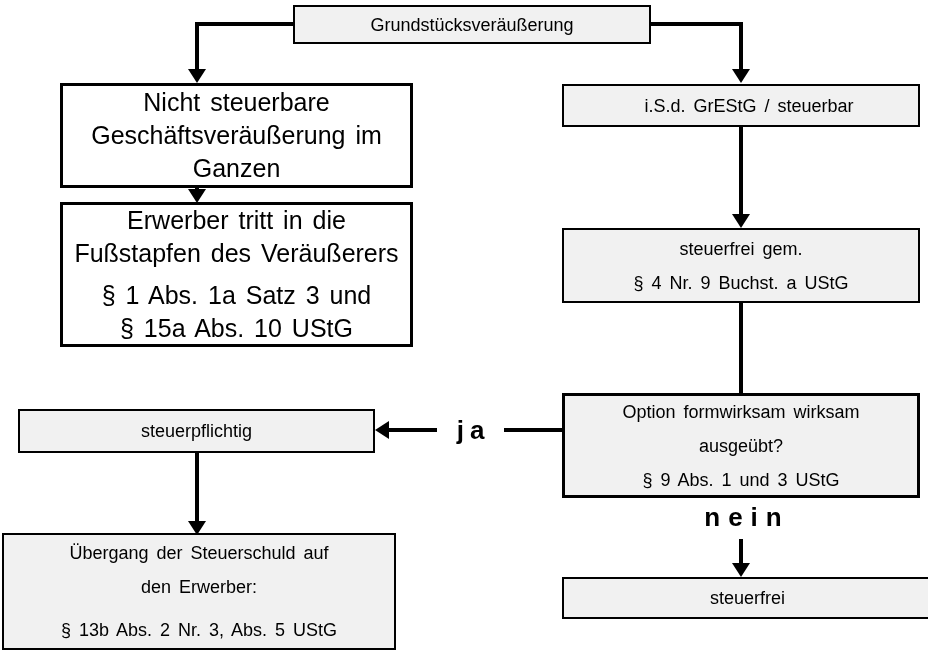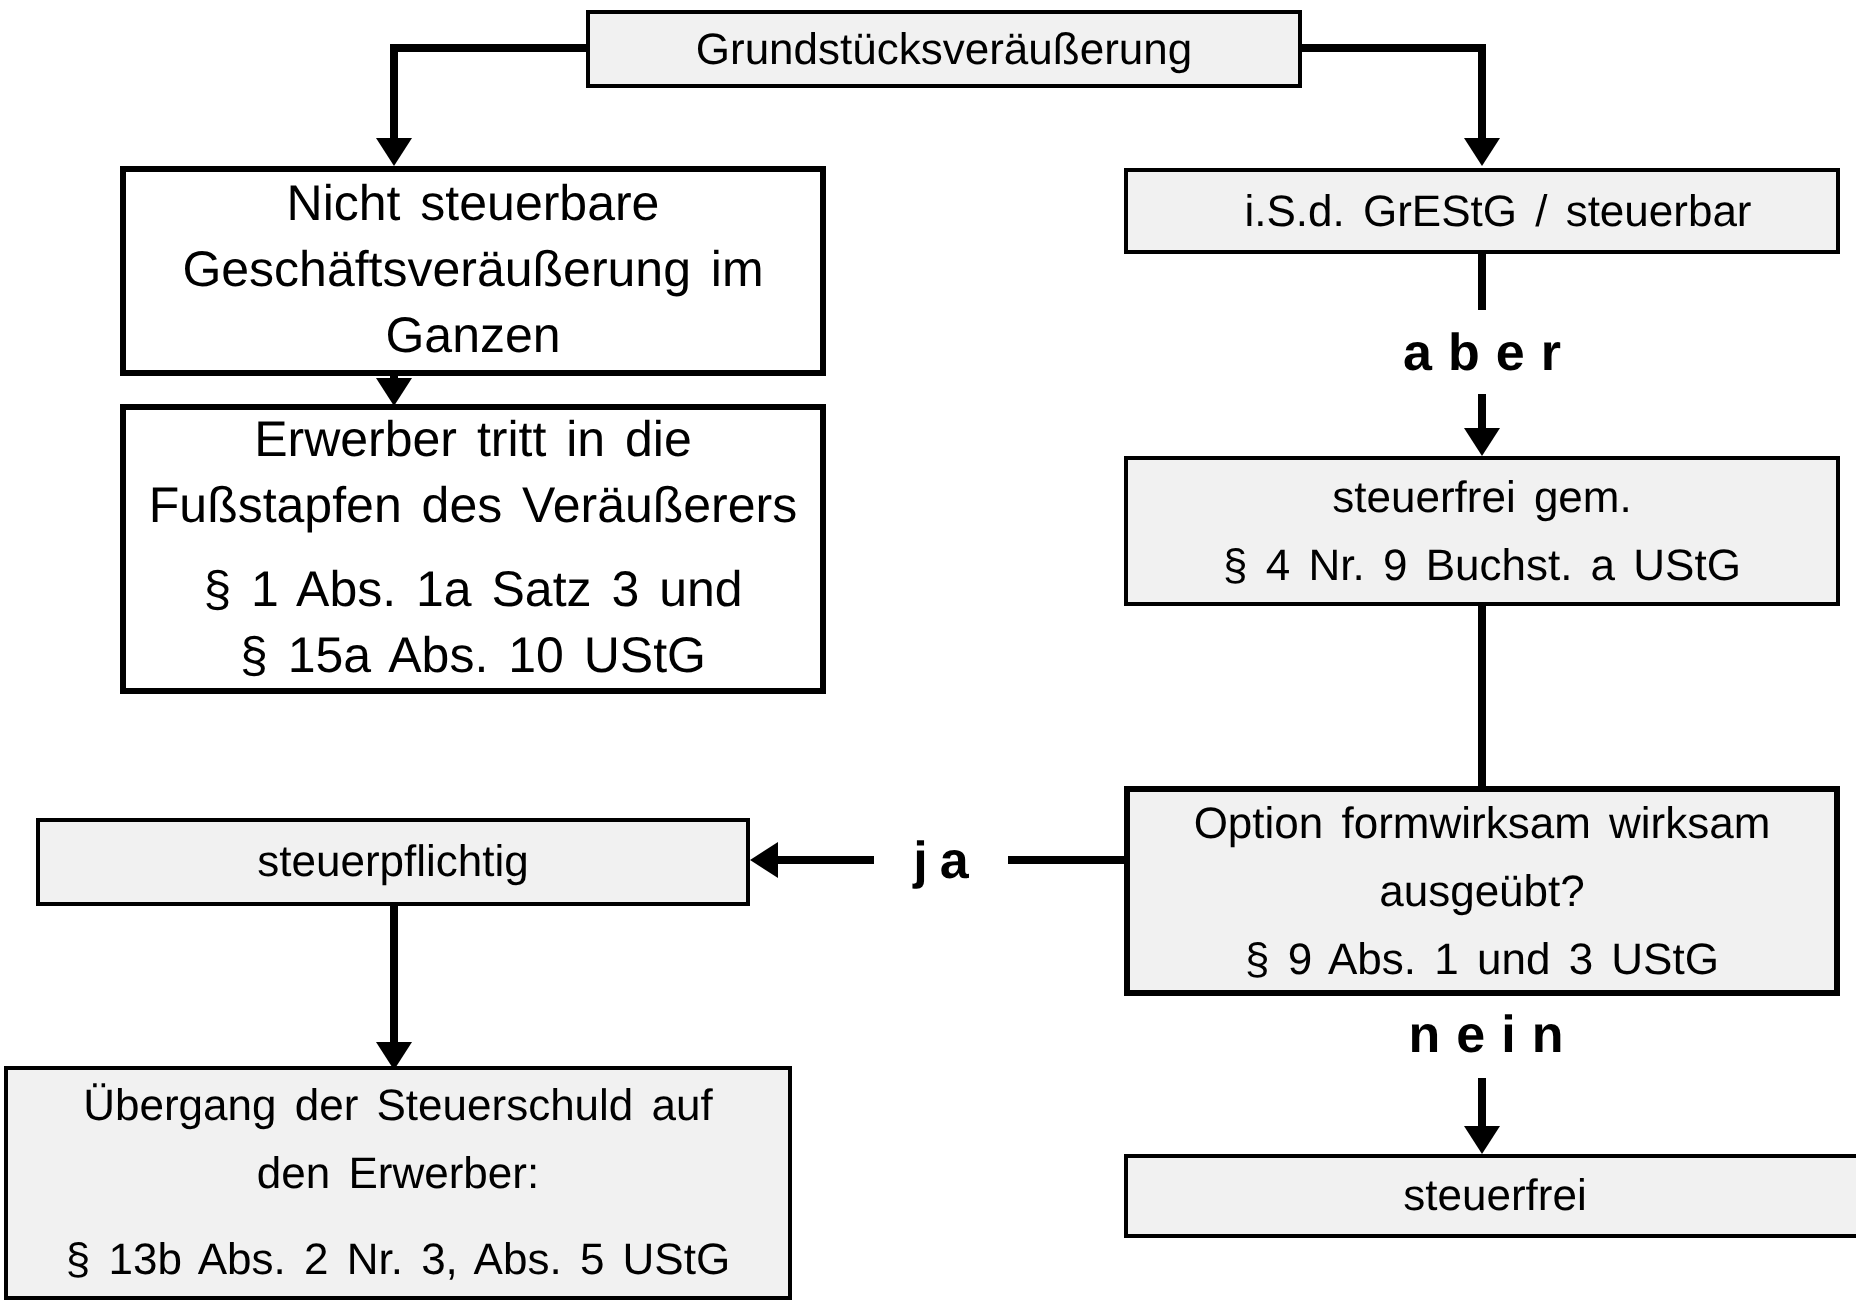--- a/index.html
+++ b/index.html
@@ -15,21 +15,21 @@
   .node {
     position: absolute;
     box-sizing: border-box;
     background: #f1f1f1;
     border: 2px solid #000000;
     display: flex;
     flex-direction: column;
     justify-content: center;
     align-items: center;
     text-align: center;
-    font-size: 22px;
+    font-size: 18px;
     line-height: 34px;
     word-spacing: 3px;
     z-index: 3;
   }
   .node.white { background: #ffffff; }
   .node.bold { font-weight: normal; font-size: 25px; line-height: 33px; margin-left: 40px; }
   .node.thick { border-width: 3px; }
   .node .line { display: block; }
   .ref-group { margin-top: 9px; }
   .edge {
@@ -89,23 +89,20 @@
 
   <div class="edge" style="left:385px; top:428px; width:178px; height:4px;"></div>
   <div class="arrow-left" style="left:375px; top:421px;"></div>
 
   <div class="edge" style="left:195px; top:452px; width:4px; height:71px;"></div>
   <div class="arrow-down" style="left:188px; top:521px;"></div>
 
   <div class="edge" style="left:739px; top:497px; width:4px; height:68px;"></div>
   <div class="arrow-down" style="left:732px; top:563px;"></div>
 
-  <div class="chip" style="left:690px; top:155px; width:102px; height:42px;">
-    <span>aber</span>
-  </div>
   <div class="chip" style="left:437px; top:407px; width:67px; height:46px; letter-spacing:6px; text-indent:6px;">
     <span>ja</span>
   </div>
   <div class="chip" style="left:691px; top:496px; width:104px; height:43px;">
     <span>nein</span>
   </div>
 
   <div class="node" style="left:293px; top:5px; width:358px; height:39px;">
     <span class="line">Grundstücksveräußerung</span>
   </div>

